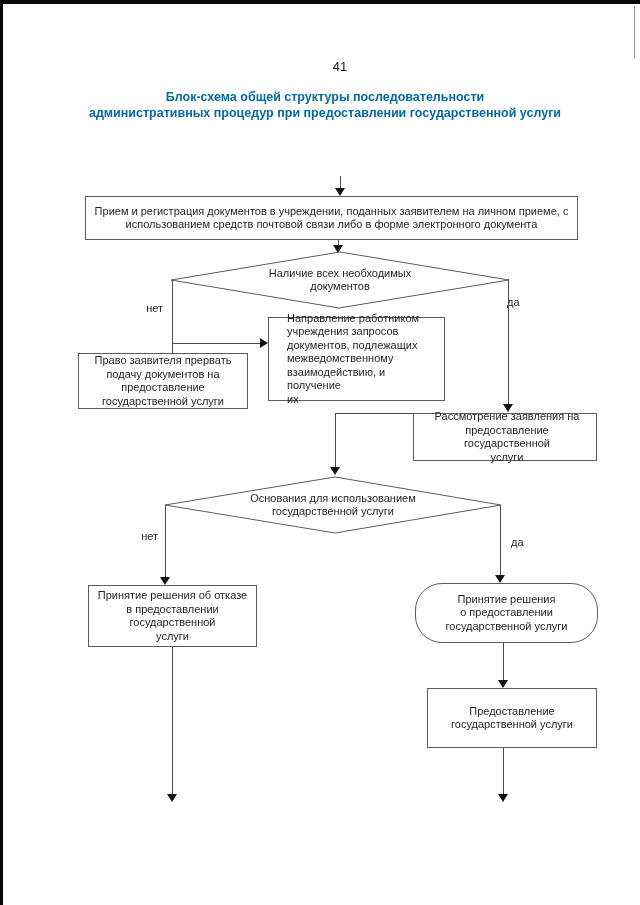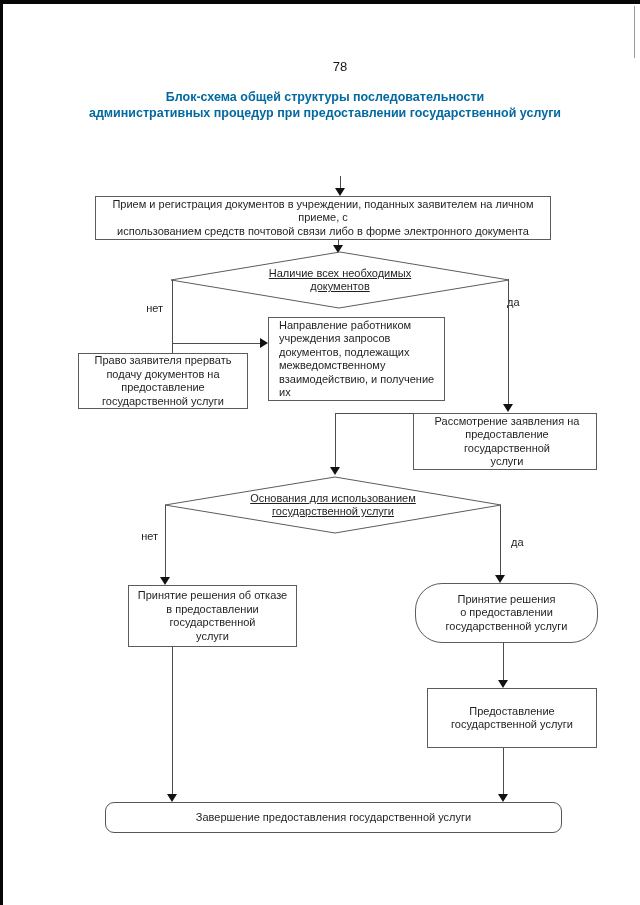--- a/index.html
+++ b/index.html
@@ -13,56 +13,56 @@
   .edge-mark{position:absolute;left:634px;top:6px;width:1px;height:52px;background:#9a9a9a;}
   .pagenum{position:absolute;left:40px;top:59px;width:600px;text-align:center;
     font-size:13px;color:#161616;}
   .doc-title{position:absolute;left:30px;top:89px;width:590px;text-align:center;
     font-size:12.5px;font-weight:bold;line-height:16px;color:#0369a1;white-space:pre-line;}
   .node{
     position:absolute;border:1px solid #5c5c5c;background:#fff;
     font-size:11px;line-height:13.5px;display:flex;align-items:center;justify-content:center;
     text-align:center;white-space:pre-line;box-sizing:border-box;padding:2px 4px;
   }
-  .node.left-text{justify-content:flex-start;text-align:left;padding-left:10px;}
+  .node.left-text{justify-content:flex-start;text-align:left;padding-left:18px;}
   .node.rounded{border-radius:9px;border-color:#565656;}
   .vline{position:absolute;width:1px;background:#4d4d4d;}
   .hline{position:absolute;height:1px;background:#4d4d4d;}
   .arrow-down{position:absolute;width:0;height:0;
     border-left:5px solid transparent;border-right:5px solid transparent;
     border-top:8px solid #121212;}
   .arrow-right{position:absolute;width:0;height:0;
     border-top:5px solid transparent;border-bottom:5px solid transparent;
     border-left:8px solid #121212;}
   .diamond-wrap{position:absolute;}
   .diamond-wrap svg{position:absolute;left:0;top:0;}
   .diamond-text{position:absolute;left:0;top:0;width:100%;height:100%;
     display:flex;align-items:center;justify-content:center;text-align:center;
-    font-size:11px;line-height:13.5px;white-space:pre-line;color:#1f1f1f;text-decoration:underline;}
+    font-size:11px;line-height:13.5px;white-space:pre-line;color:#1f1f1f;}
   .branch-label{position:absolute;font-size:11px;color:#1f1f1f;margin-top:40px;}
   .branch-label.r{text-align:right;}
 </style>
 </head>
 <body>
 
 <div id="page">
 
   <div class="bar-top"></div>
   <div class="bar-left"></div>
   <div class="edge-mark"></div>
 
-  <div class="pagenum">78</div>
+  <div class="pagenum">41</div>
   <div class="doc-title">Блок-схема общей структуры последовательности
 административных процедур при предоставлении государственной услуги</div>
 
 
   <div class="vline" style="left:340px;top:176px;height:13px;"></div>
   <div class="arrow-down" style="left:335px;top:188px;"></div>
 
-  <div class="node" style="left:95px;top:196px;width:456px;height:44px;">Прием и регистрация документов в учреждении, поданных заявителем на личном приеме, с
+  <div class="node" style="left:85px;top:196px;width:493px;height:44px;">Прием и регистрация документов в учреждении, поданных заявителем на личном приеме, с
 использованием средств почтовой связи либо в форме электронного документа</div>
 
   <div class="vline" style="left:338px;top:240px;height:6px;"></div>
   <div class="arrow-down" style="left:333px;top:245px;"></div>
 
   <div class="diamond-wrap" style="left:170px;top:251px;width:340px;height:58px;">
     <svg width="340" height="58">
       <polygon points="1,29 170,1 339,29 169,57" fill="#ffffff" stroke="#5c5c5c" stroke-width="1"></polygon>
     </svg>
     <div class="diamond-text">Наличие всех необходимых
@@ -85,21 +85,21 @@
 документов, подлежащих
 межведомственному
 взаимодействию, и получение
 их</div>
 
   <div class="node" style="left:78px;top:353px;width:170px;height:56px;">Право заявителя прервать
 подачу документов на
 предоставление
 государственной услуги</div>
 
-  <div class="node" style="left:413px;top:413px;width:184px;height:57px;padding-left:8px;">Рассмотрение заявления на
+  <div class="node" style="left:413px;top:413px;width:184px;height:48px;padding-left:8px;">Рассмотрение заявления на
 предоставление государственной
 услуги</div>
 
   <div class="hline" style="left:335px;top:413px;width:78px;"></div>
   <div class="vline" style="left:335px;top:413px;height:54px;"></div>
   <div class="arrow-down" style="left:330px;top:467px;"></div>
 
   <div class="diamond-wrap" style="left:163px;top:475px;width:340px;height:60px;">
     <svg width="340" height="60">
       <polygon points="2,30 172,2 338,30 172,58" fill="#ffffff" stroke="#5c5c5c" stroke-width="1"></polygon>
@@ -109,36 +109,35 @@
   </div>
   <div class="branch-label r" style="left:113px;top:490px;width:45px;">нет</div>
   <div class="branch-label" style="left:511px;top:496px;">да</div>
 
   <div class="vline" style="left:165px;top:505px;height:72px;"></div>
   <div class="arrow-down" style="left:160px;top:577px;"></div>
 
   <div class="vline" style="left:500px;top:505px;height:70px;"></div>
   <div class="arrow-down" style="left:495px;top:575px;"></div>
 
-  <div class="node" style="left:88px;top:585px;width:169px;height:62px;margin-left:40px;">Принятие решения об отказе
+  <div class="node" style="left:88px;top:585px;width:169px;height:62px;">Принятие решения об отказе
 в предоставлении
 государственной
 услуги</div>
 
   <div class="node" style="left:415px;top:583px;width:183px;height:60px;border-radius:27px;">Принятие решения
 о предоставлении
 государственной услуги</div>
 
   <div class="vline" style="left:172px;top:647px;height:147px;"></div>
   <div class="arrow-down" style="left:167px;top:794px;"></div>
 
   <div class="vline" style="left:503px;top:643px;height:37px;"></div>
   <div class="arrow-down" style="left:498px;top:680px;"></div>
 
   <div class="node" style="left:427px;top:688px;width:170px;height:60px;">Предоставление
 государственной услуги</div>
 
   <div class="vline" style="left:503px;top:748px;height:46px;"></div>
   <div class="arrow-down" style="left:498px;top:794px;"></div>
 
-  <div class="node rounded" style="left:105px;top:802px;width:457px;height:31px;">Завершение предоставления государственной услуги</div>
 
 </div>
 
 </body></html>

